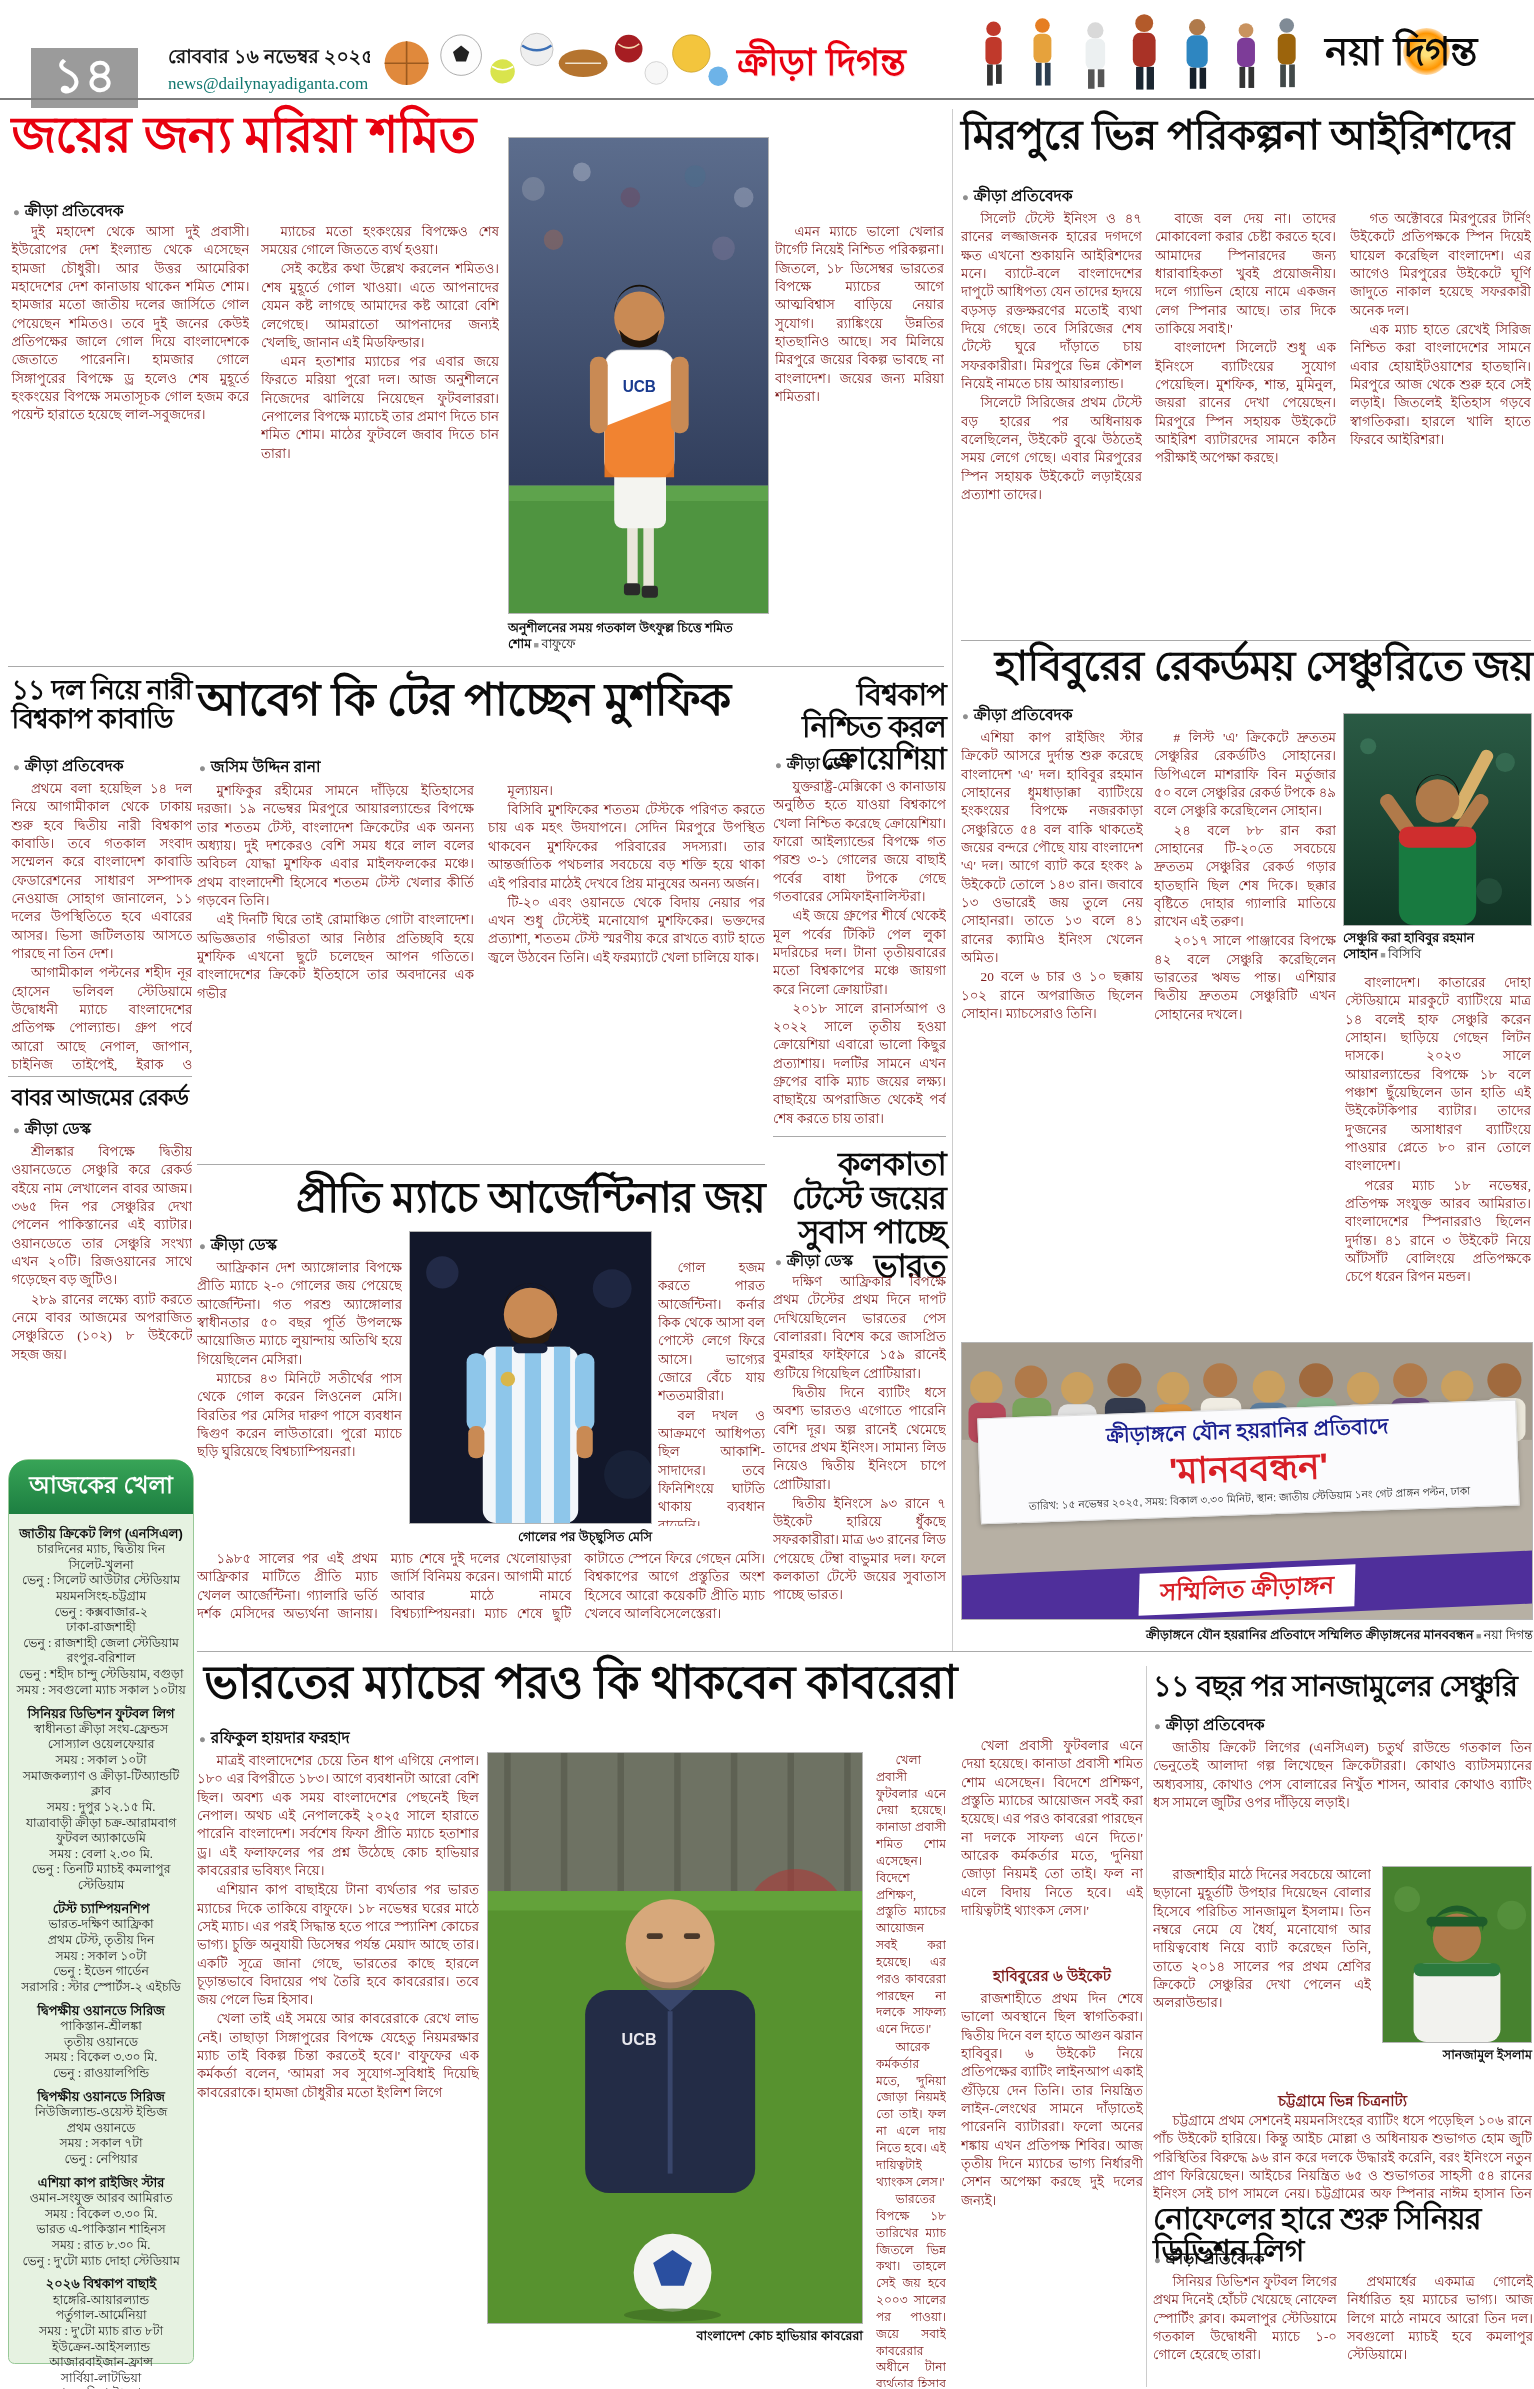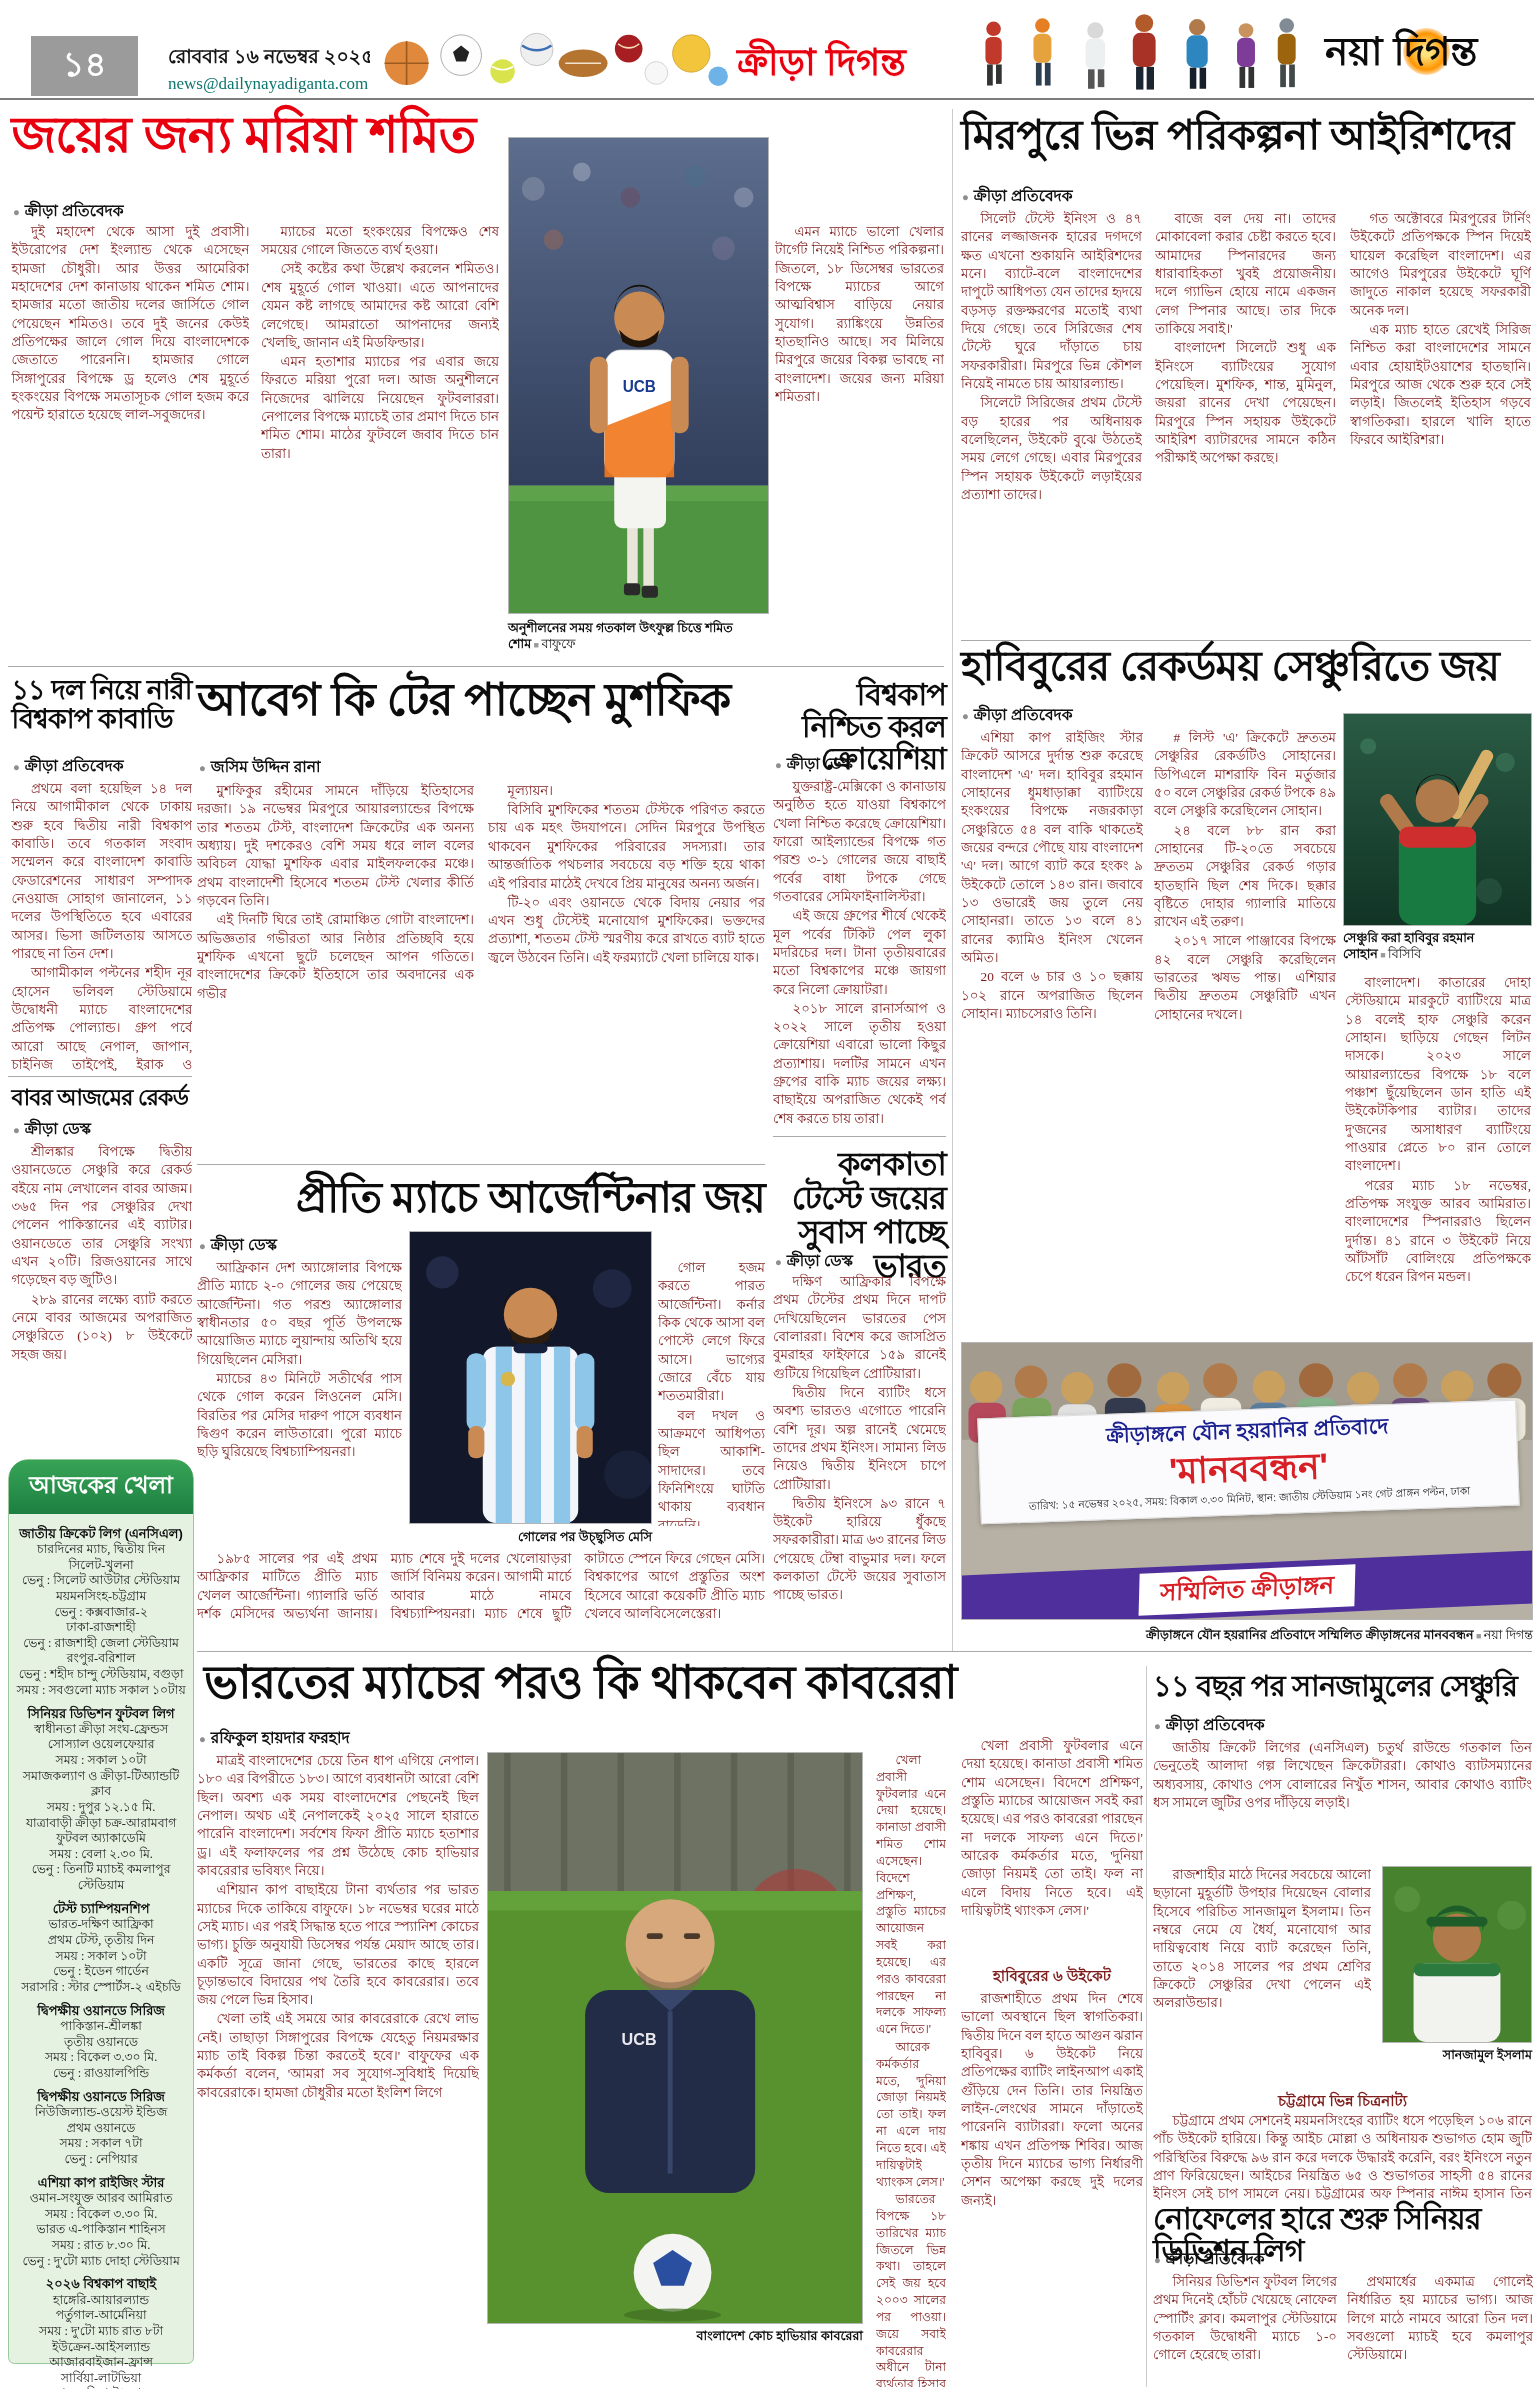--- a/index.html
+++ b/index.html
@@ -17,21 +17,21 @@
   .cap{font-size:12.6px;font-weight:700;color:#0e0e0e;line-height:1.3;}
   .cap .sq{color:#9a9a9a;font-weight:400;font-size:9px;padding:0 2.4px;}
   .center{text-align:right;}
   .photo{overflow:hidden;background:#cfcfcf;border:0.8px solid #b5b5b5;box-sizing:border-box;}
   .photo svg{display:block;width:100%;height:100%;}
   .hrule{background:#a9a9a9;height:0.8px;}
   .vrule{background:#cccccc;width:0.8px;}
   .subhead{font-weight:700;font-size:15px;text-align:center;color:#7f1d1d;}
   
   .pagebox{background:#9b9b9b;color:#fff;display:flex;align-items:center;justify-content:center;
-           font-size:34px;font-weight:700;font-family:"Liberation Serif",serif;}
+           font-size:48px;font-weight:700;font-family:"Liberation Serif",serif;margin-top:12px;}
   .dateline{font-size:19px;font-weight:700;color:#151515;}
   .mailline{font-size:17px;color:#0f766e;font-family:"Liberation Serif",serif;}
   .kreera{color:#e8000f;font-size:37px;font-weight:800;letter-spacing:0;white-space:nowrap;
           text-shadow:0.8px 0.8px 0 #ffd9d9;}
   .naya{position:relative;white-space:nowrap;}
   .naya-sun{position:absolute;left:78px;top:6.5px;width:47px;height:47px;border-radius:50%;
             background:radial-gradient(circle,#ffe27a 15%,#ff9500 55%,rgba(255,149,0,0) 78%);}
   .naya-text{position:relative;font-size:39px;font-weight:800;color:#0b0b0b;}
   
   .games-box{background:#e6f2e1;border:1.6px solid #98c897;border-radius:21px 21px 6.5px 6.5px;box-sizing:border-box;}
@@ -339,21 +339,21 @@
   <div class="abs hrule" style="left:773px;top:1136px;width:173px;"></div>
 
   <div class="abs hl center" style="left:773px;top:1148px;width:173px;font-size:32px;">কলকাতা টেস্টে জয়ের সুবাস পাচ্ছে ভারত</div>
   <div class="abs byline" style="left:775px;top:1249px;"><span class="dot">●</span><span>ক্রীড়া ডেস্ক</span></div>
   <div class="abs bcol" style="left:773px;top:1273px;width:173px;height:366px;">
       <p>দক্ষিণ আফ্রিকার বিপক্ষে প্রথম টেস্টের প্রথম দিনে দাপট দেখিয়েছিলেন ভারতের পেস বোলাররা। বিশেষ করে জাসপ্রিত বুমরাহর ফাইফারে ১৫৯ রানেই গুটিয়ে গিয়েছিল প্রোটিয়ারা।</p>
       <p>দ্বিতীয় দিনে ব্যাটিং ধসে অবশ্য ভারতও এগোতে পারেনি বেশি দূর। অল্প রানেই থেমেছে তাদের প্রথম ইনিংস। সামান্য লিড নিয়েও দ্বিতীয় ইনিংসে চাপে প্রোটিয়ারা।</p>
       <p>দ্বিতীয় ইনিংসে ৯৩ রানে ৭ উইকেট হারিয়ে ধুঁকছে সফরকারীরা। মাত্র ৬৩ রানের লিড পেয়েছে টেম্বা বাভুমার দল। ফলে কলকাতা টেস্টে জয়ের সুবাতাস পাচ্ছে ভারত।</p>
     </div>
 
-  <div class="abs hl" style="left:961px;top:645px;width:572px;font-size:41px;">হাবিবুরের রেকর্ডময় সেঞ্চুরিতে জয়</div>
+  <div class="abs hl" style="left:961px;top:645px;width:572px;font-size:41px;text-align:right;">হাবিবুরের রেকর্ডময় সেঞ্চুরিতে জয়</div>
   <div class="abs byline" style="left:962px;top:703px;"><span class="dot">●</span><span>ক্রীড়া প্রতিবেদক</span></div>
   <div class="abs bcol lead" style="left:961px;top:729px;width:182px;height:606px;">
       <p>এশিয়া কাপ রাইজিং স্টার ক্রিকেট আসরে দুর্দান্ত শুরু করেছে বাংলাদেশ 'এ' দল। হাবিবুর রহমান সোহানের ধুমধাড়াক্কা ব্যাটিংয়ে হংকংয়ের বিপক্ষে নজরকাড়া সেঞ্চুরিতে ৫৪ বল বাকি থাকতেই জয়ের বন্দরে পৌছে যায় বাংলাদেশ 'এ' দল। আগে ব্যাট করে হংকং ৯ উইকেটে তোলে ১৪৩ রান। জবাবে ১৩ ওভারেই জয় তুলে নেয় সোহানরা। তাতে ১৩ বলে ৪১ রানের ক্যামিও ইনিংস খেলেন অমিত।</p>
       <p>20 বলে ৬ চার ও ১০ ছক্কায় ১০২ রানে অপরাজিত ছিলেন সোহান। ম্যাচসেরাও তিনি।</p>
     </div>
   <div class="abs bcol" style="left:1154px;top:729px;width:182px;height:606px;">
       <p># লিস্ট 'এ' ক্রিকেটে দ্রুততম সেঞ্চুরির রেকর্ডটিও সোহানের। ডিপিএলে মাশরাফি বিন মর্তুজার ৫০ বলে সেঞ্চুরির রেকর্ড টপকে ৪৯ বলে সেঞ্চুরি করেছিলেন সোহান।</p>
       <p>২৪ বলে ৮৮ রান করা সোহানের টি-২০তে সবচেয়ে দ্রুততম সেঞ্চুরির রেকর্ড গড়ার হাতছানি ছিল শেষ দিকে। ছক্কার বৃষ্টিতে দোহার গ্যালারি মাতিয়ে রাখেন এই তরুণ।</p>
       <p>২০১৭ সালে পাঞ্জাবের বিপক্ষে ৪২ বলে সেঞ্চুরি করেছিলেন ভারতের ঋষভ পান্ত। এশিয়ার দ্বিতীয় দ্রুততম সেঞ্চুরিটি এখন সোহানের দখলে।</p>
     </div>

